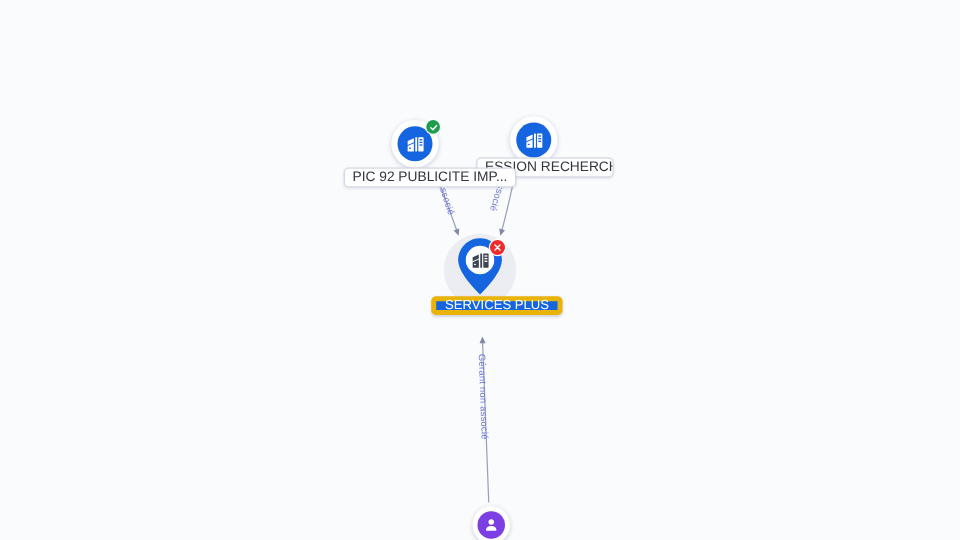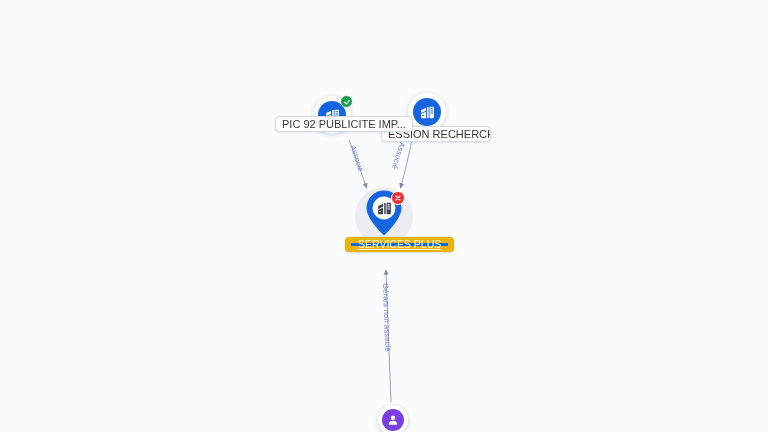--- a/index.html
+++ b/index.html
@@ -120,29 +120,28 @@
     display: flex;
     align-items: center;
     box-shadow: 0 1px 2px rgba(30,50,90,0.10);
   }
   .label-pill {
     position: absolute;
     height: 15px;
     line-height: 13px;
     padding: 0 7px;
     background: #1565e0;
-    border: 6px solid #eab308;
+    border: 4px solid #eab308;
     border-radius: 4px;
     font-size: 10.5px;
     color: #ffffff;
     white-space: nowrap;
     display: flex;
     align-items: center;
     box-shadow: 0 1px 2px rgba(30,50,90,0.18);
-    text-decoration: underline;
   }
   .edge-label {
     position: absolute;
     font-size: 7.5px;
     color: #6a74d8;
     white-space: nowrap;
     transform-origin: left top;
     letter-spacing: 0.2px;
   }
 </style>
@@ -186,21 +185,21 @@
         <rect x="4.6" y="15.6" width="2" height="1.4" fill="#1565e0"></rect>
       </svg>
     </div>
     <div class="badge badge-ok">
       <svg width="8" height="8" viewBox="0 0 24 24">
         <path fill="none" stroke="#ffffff" stroke-width="3.4" stroke-linecap="round" stroke-linejoin="round" d="M5 12.5 L10 17.5 L19 7"></path>
       </svg>
     </div>
   </div>
 
-  <div class="label-box" style="left:275px; top:116px; z-index:5;">PIC 92 PUBLICITE IMP...</div>
+  <div class="label-box" style="left:275px; top:134px; z-index:5;">PIC 92 PUBLICITE IMP...</div>
 
   <div class="node-company" style="left:408px; top:93px;">
     <div class="disc">
       <svg width="17" height="17" viewBox="0 0 24 24">
         <path fill="#ffffff" d="M3 20h7v-9.2l-7 3.1V20zm0-7.4l7-3.1V5.2L3 8.3v4.3z"></path>
         <rect x="11.6" y="4" width="2.1" height="16" fill="#ffffff"></rect>
         <rect x="15" y="4" width="6" height="16" rx="0.8" fill="#ffffff"></rect>
         <rect x="16.4" y="6" width="3.2" height="1.5" fill="#1565e0"></rect>
         <rect x="16.4" y="9" width="3.2" height="1.5" fill="#1565e0"></rect>
         <rect x="16.4" y="12" width="3.2" height="1.5" fill="#1565e0"></rect>

